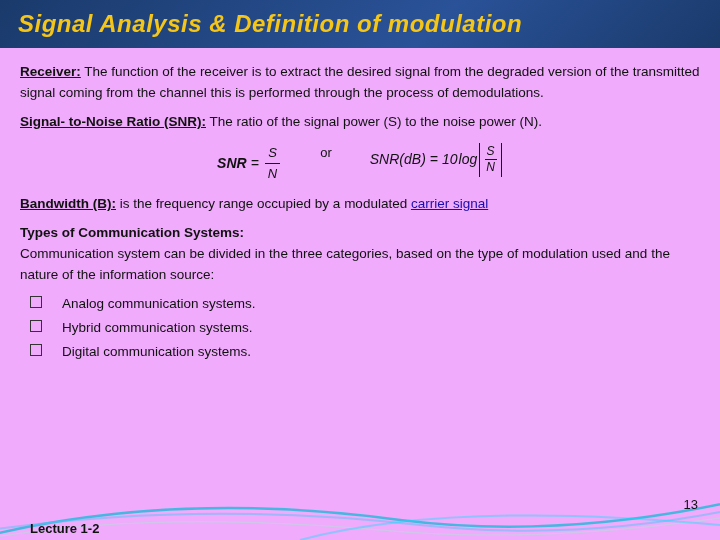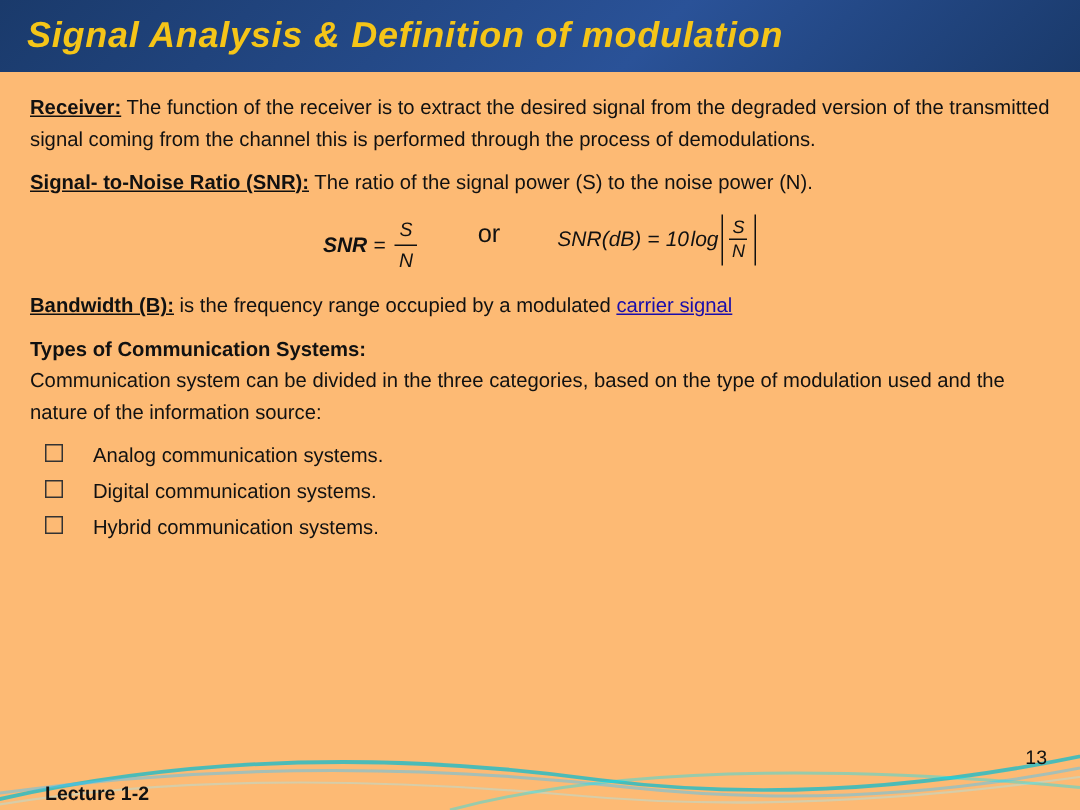--- a/index.html
+++ b/index.html
@@ -9,21 +9,21 @@
       height: 540px;
       background: #ffffff;
       font-family: Arial, sans-serif;
       overflow: hidden;
       position: relative;
     }
 
     .slide {
       width: 720px;
       height: 540px;
-      background: #fdba74;
+      background: #f0abfc;
       position: relative;
       overflow: hidden;
     }
 
     .header {
       background: linear-gradient(135deg, #1a3a6b 0%, #2a5298 60%, #1a3a6b 100%);
       padding: 10px 18px 10px 18px;
       min-height: 48px;
       display: flex;
       align-items: center;
@@ -145,21 +145,21 @@
       position: absolute;
       bottom: 28px;
       right: 22px;
       font-size: 13px;
       color: #111;
       z-index: 10;
     }
 
     .or-text {
       font-style: normal;
-      font-size: 17px;
+      font-size: 13px;
       margin: 0 8px;
     }
 
     .paren-frac {
       display: inline-flex;
       flex-direction: column;
       align-items: center;
       border-left: 1.5px solid #111;
       border-right: 1.5px solid #111;
       padding: 1px 4px;
@@ -232,25 +232,25 @@
       <span>Communication system can be divided in the three categories, based on the type of modulation used and the nature of the information source:</span>
     </div>
 
     <div class="bullet-list">
       <div class="bullet-item">
         <div class="bullet-square"></div>
         <span>Analog communication systems.</span>
       </div>
       <div class="bullet-item">
         <div class="bullet-square"></div>
-        <span>Digital communication systems.</span>
+        <span>Hybrid communication systems.</span>
       </div>
       <div class="bullet-item">
         <div class="bullet-square"></div>
-        <span>Hybrid communication systems.</span>
+        <span>Digital communication systems.</span>
       </div>
     </div>
 
   </div>
 
   <div class="footer-area">
 
     <svg class="footer-curves" viewBox="0 0 720 60" preserveAspectRatio="none">
       <path d="M-10,55 Q180,10 400,40 Q560,60 740,20" stroke="#00bcd4" stroke-width="2.5" fill="none" opacity="0.7"></path>
       <path d="M-10,50 Q200,20 420,45 Q580,62 740,28" stroke="#4fc3f7" stroke-width="2" fill="none" opacity="0.5"></path>

